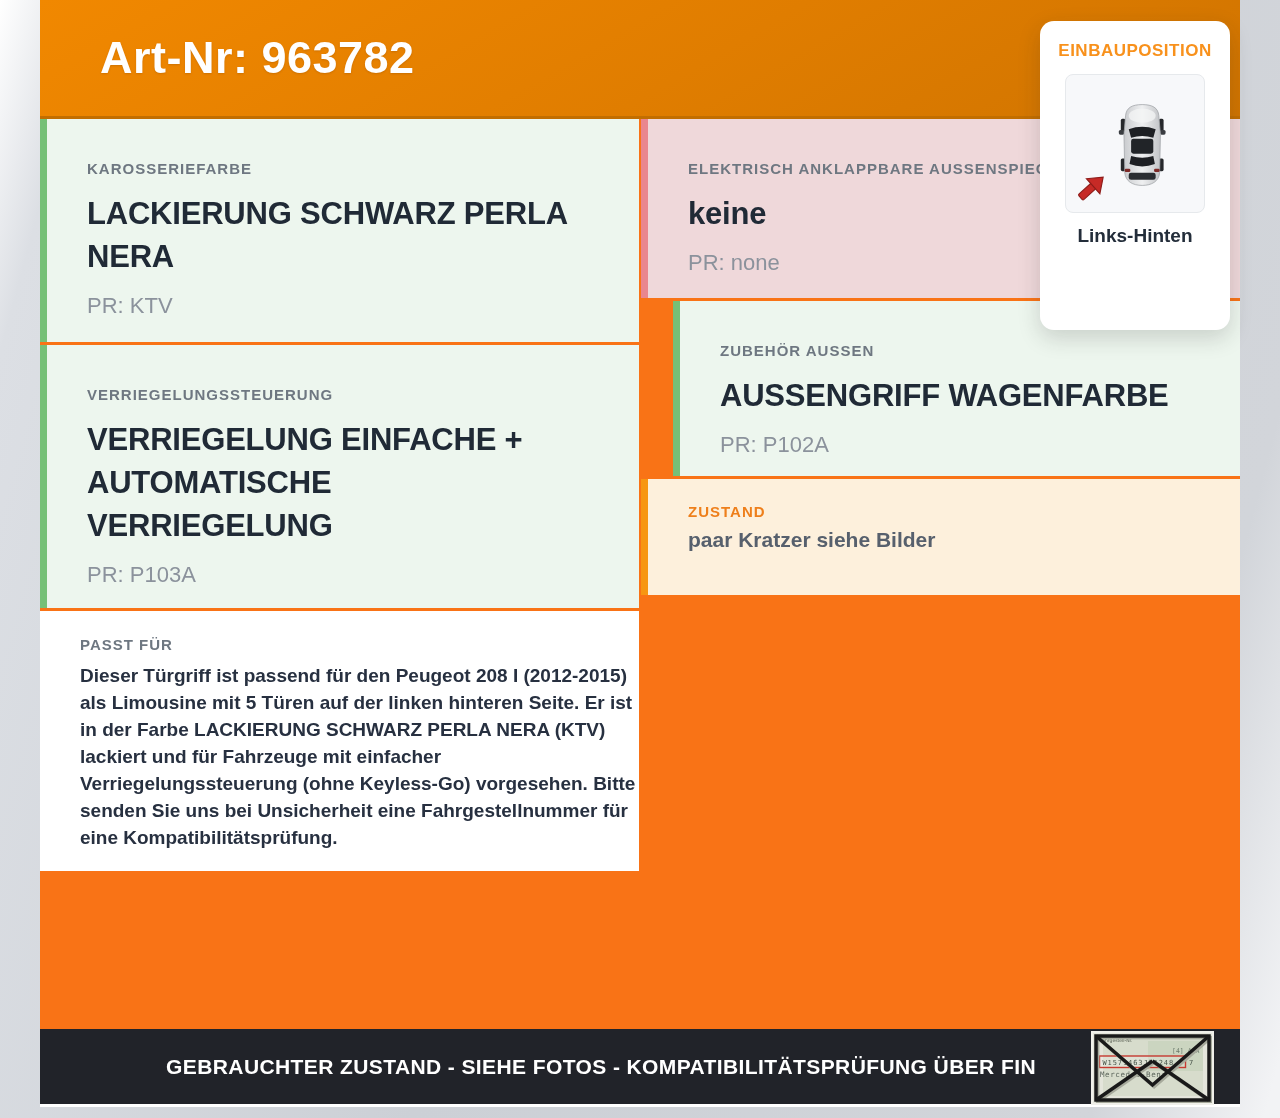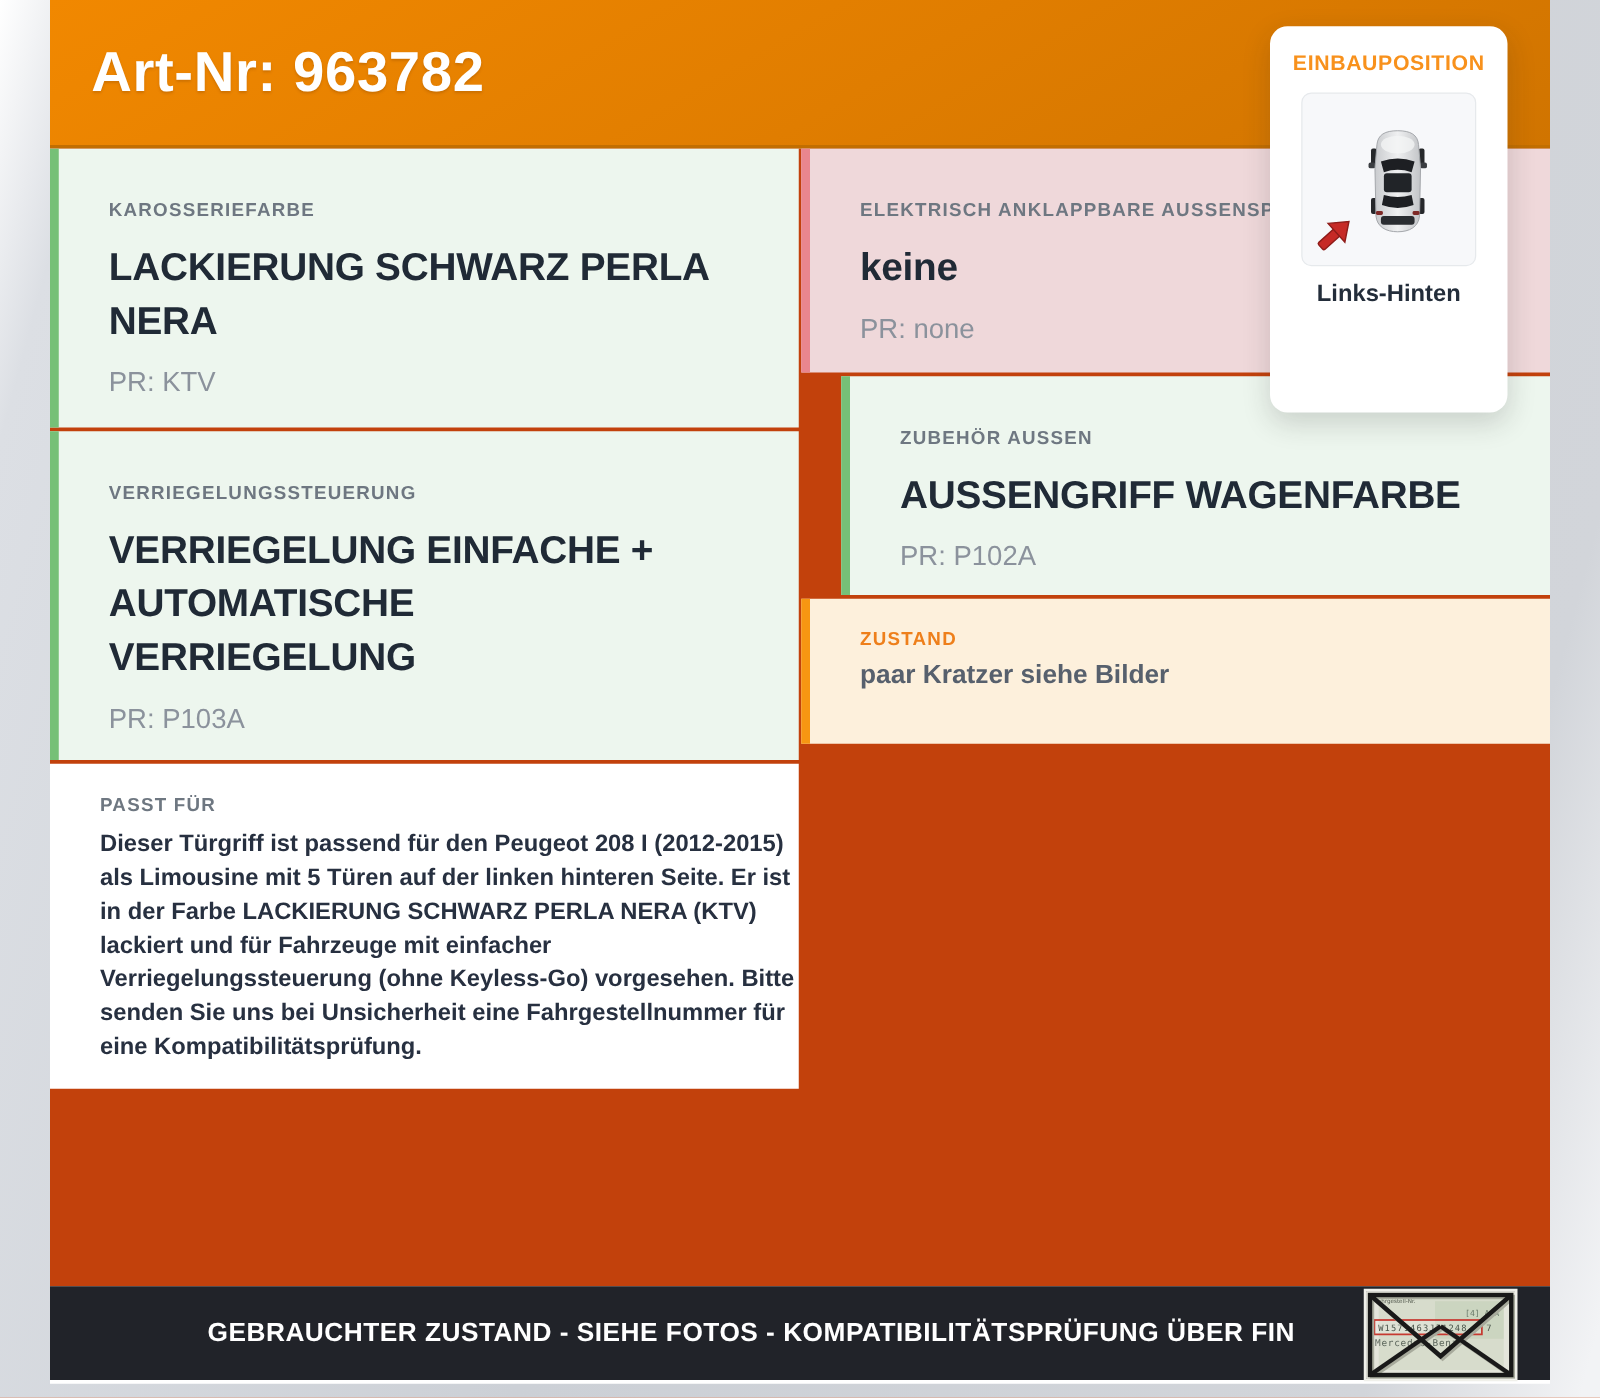--- a/index.html
+++ b/index.html
@@ -5,31 +5,31 @@
   * { margin:0; padding:0; box-sizing:border-box; }
   html,body { width:1280px; height:1118px; overflow:hidden; }
   body {
     font-family:"Liberation Sans","DejaVu Sans",sans-serif;
     background:linear-gradient(105deg,#ffffff 0%,#dcdfe4 6%,#ccd0d6 45%,#d2d5da 88%,#f2f3f5 99%);
   }
   .page { position:relative; width:1200px; height:1107px; margin-left:40px; background:#ffffff; }
 
   
   .header {
-    height:119px; display:flex; align-items:center; padding-left:33px;
+    height:119px; display:flex; align-items:center; padding-left:60px;
     background:linear-gradient(150deg,#f18800 0%,#e07d00 55%,#d07400 100%);
     border-bottom:3px solid #c26e00;
   }
   .header h1 {
     color:#ffffff; font-size:45px; font-weight:800; letter-spacing:0.5px;
     text-shadow:0 1px 2px rgba(120,60,0,.25);
   }
 
   
-  .main { display:flex; gap:2px; min-height:910px; background:#c2410c; }
+  .main { display:flex; gap:2px; min-height:910px; background:#f97316; }
   .col { width:599px; }
 
   .card { border-left:7px solid transparent; padding:41px 60px 20px 40px; margin-bottom:3px; }
   .card.green  { background:#edf6ee; border-left-color:#76c077; }
   .card.red    { background:#efd8da; border-left-color:#e9868e; }
   .card.orange { background:#fdf0dc; border-left-color:#f79612; padding-top:24px; }
   .card.white  { background:#ffffff; border-left:none; padding:25px 22px 20px 40px; }
 
   .card .label {
     font-size:15px; font-weight:700; color:#6e7781; letter-spacing:1px;
@@ -50,21 +50,21 @@
   .card.orange .label { color:#ee7f1b; margin-bottom:8px; }
   .card.orange .value { font-size:21px; font-weight:600; color:#57606d; }
 
   .fits-card .label { margin-bottom:9px; letter-spacing:1px; }
   .fits-card .text {
     font-size:19px; font-weight:700; color:#273040; line-height:27px; width:557px;
   }
 
   
   .einbau {
-    position:absolute; top:21px; left:976px; width:190px; height:309px;
+    position:absolute; top:21px; left:1000px; width:190px; height:309px;
     background:#ffffff; border-radius:14px; box-shadow:0 8px 22px rgba(40,40,40,.18);
     z-index:10; text-align:center; padding-top:20px;
   }
   .einbau .einbau-title { color:#f8911c; font-size:17px; font-weight:800; letter-spacing:0.5px; }
   .einbau .imgbox {
     width:140px; height:139px; margin:13px auto 0; background:#f7f8fa;
     border:1px solid #e6e9ec; border-radius:8px; position:relative;
   }
   .einbau .car-svg { position:absolute; left:50%; top:28px; transform:translateX(-38%); }
   .einbau .arrow-svg { position:absolute; left:8px; bottom:8px; }

